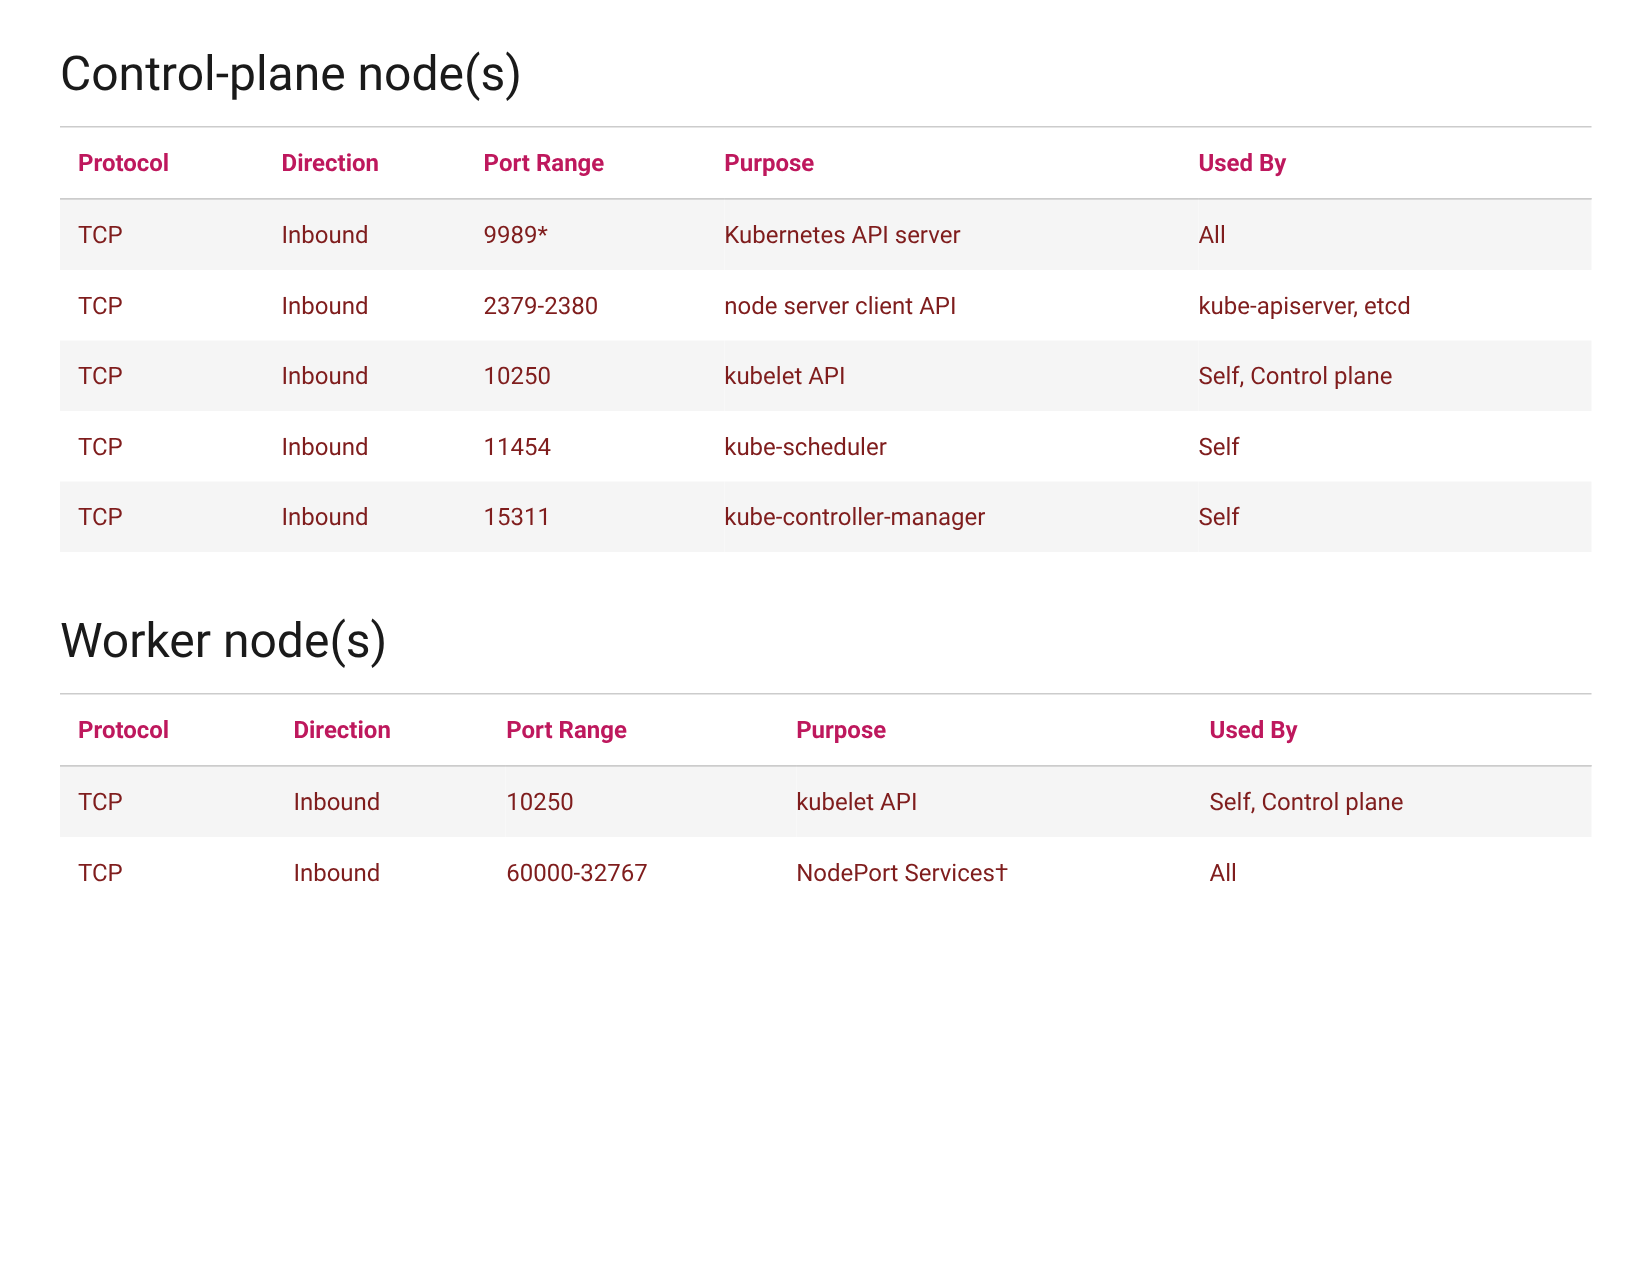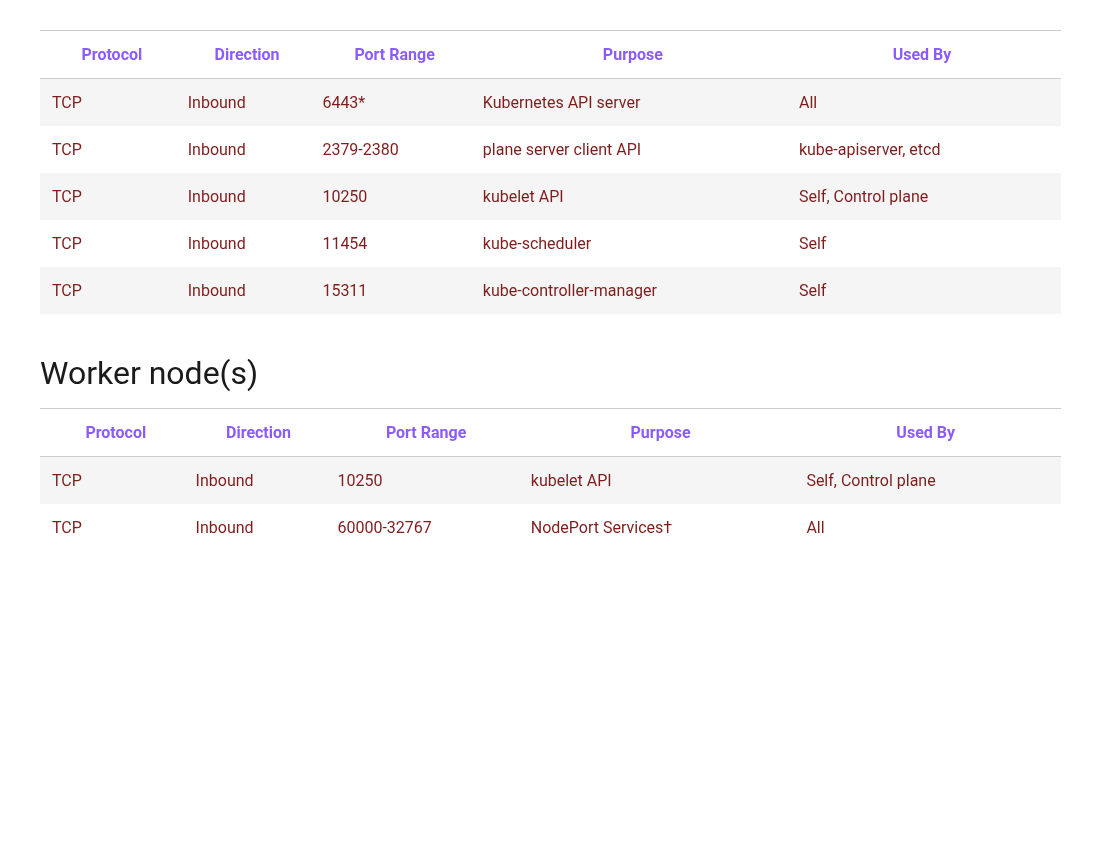--- a/index.html
+++ b/index.html
@@ -34,25 +34,25 @@
       width: 100%;
       border-collapse: collapse;
       margin-bottom: 40px;
     }
 
     .data-table thead tr {
       border-bottom: 1px solid #cccccc;
     }
 
     .data-table th {
-      text-align: center;
+      text-align: left;
       padding: 14px 16px 14px 0;
       font-weight: 700;
       font-size: 1rem;
-      color: #8b5cf6;
+      color: #be185d;
     }
 
     .data-table td {
       padding: 14px 16px 14px 0;
       font-size: 1rem;
       color: #7f1d1d;
     }
 
     .data-table tbody tr:nth-child(odd) {
       background-color: #f5f5f5;
@@ -75,44 +75,45 @@
     }
 
     .second-section {
       margin-top: 20px;
     }
   </style>
 </head>
 <body>
 
 <div class="section-wrapper">
+  <h1 class="section-title">Control-plane node(s)</h1>
   <hr class="section-divider">
   <table class="data-table">
     <thead>
       <tr>
         <th>Protocol</th>
         <th>Direction</th>
         <th>Port Range</th>
         <th>Purpose</th>
         <th>Used By</th>
       </tr>
     </thead>
     <tbody id="control-plane-tbody">
     <tr>
           <td>TCP</td>
           <td>Inbound</td>
-          <td>6443*</td>
+          <td>9989*</td>
           <td>Kubernetes API server</td>
           <td>All</td>
         </tr>
         <tr>
           <td>TCP</td>
           <td>Inbound</td>
           <td>2379-2380</td>
-          <td>plane server client API</td>
+          <td>node server client API</td>
           <td>kube-apiserver, etcd</td>
         </tr>
         <tr>
           <td>TCP</td>
           <td>Inbound</td>
           <td>10250</td>
           <td>kubelet API</td>
           <td>Self, Control plane</td>
         </tr>
         <tr>

